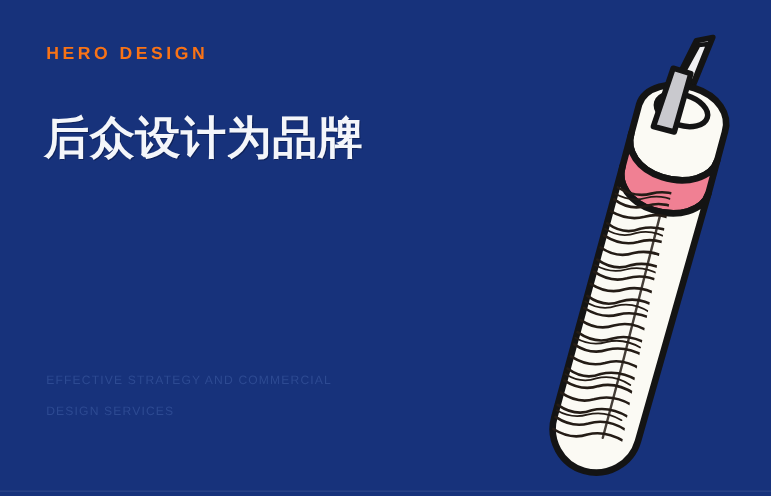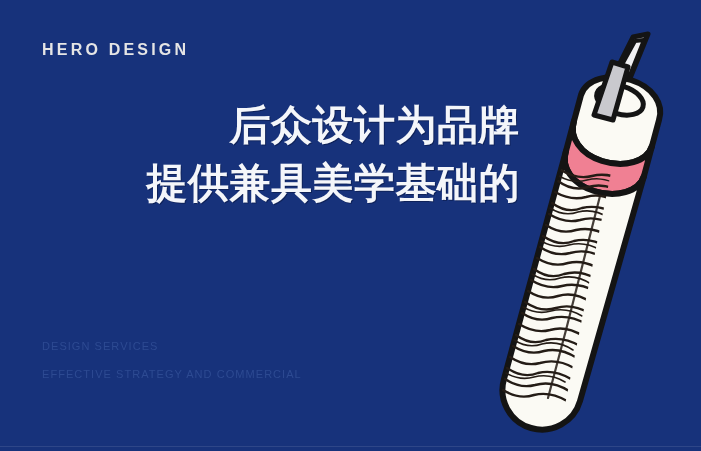--- a/index.html
+++ b/index.html
@@ -29,21 +29,21 @@
     bottom: 4px;
     height: 1px;
     background: rgba(255,255,255,0.10);
   }
 
   
   .eyebrow {
     position: absolute;
     left: 42px;
     top: 40px;
-    color: #e5e5e5;
+    color: #f97316;
     font-size: 16px;
     font-weight: bold;
     letter-spacing: 3.2px;
     line-height: 20px;
     white-space: nowrap;
   }
 
   
   .headline {
     position: absolute;
@@ -52,21 +52,20 @@
     width: 480px;
   }
   .headline-line {
     color: #f4f6fa;
     font-size: 41px;
     font-weight: bold;
     line-height: 58px;
     letter-spacing: 0.5px;
     white-space: nowrap;
     text-shadow: 1px 1px 0 rgba(10,22,62,0.55);
-    text-align: right;
   }
 
   
   .subcopy {
     position: absolute;
     left: 42px;
     top: 332px;
   }
   .subcopy-line {
     color: #2d4a92;
@@ -94,26 +93,25 @@
 <body>
 
 <div id="poster">
 
   <div class="bg-base"></div>
 
   <div class="eyebrow">HERO DESIGN</div>
 
   <div class="headline">
     <div class="headline-line">后众设计为品牌</div>
-    <div class="headline-line">提供兼具美学基础的</div>
   </div>
 
   <div class="subcopy">
+    <div class="subcopy-line">EFFECTIVE STRATEGY AND COMMERCIAL</div>
     <div class="subcopy-line">DESIGN SERVICES</div>
-    <div class="subcopy-line">EFFECTIVE STRATEGY AND COMMERCIAL</div>
   </div>
 
   <div class="knife-wrap">
     <svg width="701" height="451" viewBox="0 0 701 451" xmlns="http://www.w3.org/2000/svg">
       <defs>
         <clipPath id="handleClip">
 
           <path d="M566,152
                    L613,162
                    L566,400

